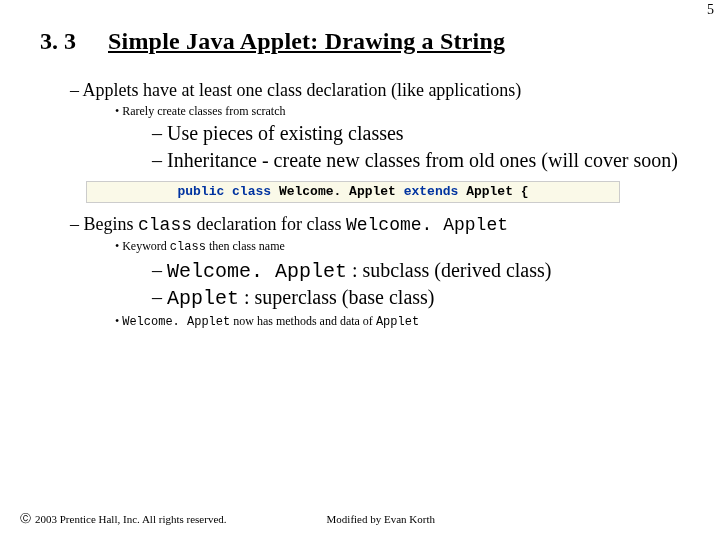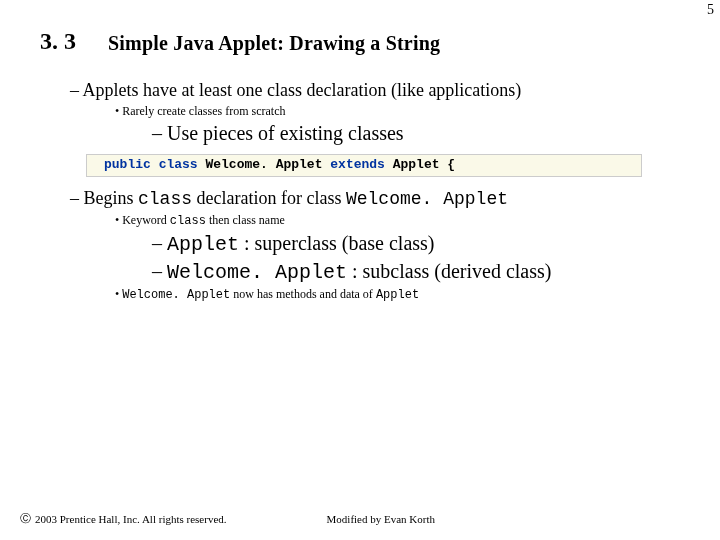--- a/index.html
+++ b/index.html
@@ -24,22 +24,23 @@
     align-items: flex-end;
     padding: 28px 0 0 40px;
   }
   .sec-num {
     font-weight: bold;
     font-size: 24px;
     margin-right: 32px;
   }
   .sec-title {
     font-weight: bold;
-    font-size: 20px;
+    font-size: 24px;
     letter-spacing: 0.2px;
+    text-decoration: underline;
   }
   .content {
     padding: 18px 20px 0 40px;
     font-size: 18px;
     line-height: 1.28;
   }
   .dash-item {
     margin: 6px 0 2px 30px;
     text-indent: -16px;
     padding-left: 16px;
@@ -65,27 +66,28 @@
   .subdash-item::before {
     content: "– ";
   }
   .mono {
     font-family: "Courier New", Courier, monospace;
   }
   .codebox {
     margin: 6px 0 4px 46px;
     background: #faf9e8;
     border: 1px solid #ccc;
-    padding: 2px 17px;
+    padding: 2px 6px;
     font-family: "Courier New", Courier, monospace;
     font-size: 13px;
     font-weight: bold;
     display: inline-block;
     width: 520px;
     white-space: nowrap;
+    text-align: center;
   }
   .kw { color: #0033a0; }
   .footer {
     position: absolute;
     left: 20px;
     bottom: 14px;
     font-size: 11px;
     display: flex;
     align-items: center;
   }
@@ -107,20 +109,21 @@
   <div class="sec-num">3. 3</div>
   <div class="sec-title">Simple Java Applet: Drawing a String</div>
 </div>
 
 <div class="content">
 
   <div class="dash-item">Applets have at least one class declaration (like applications)</div>
 
   <div class="bullet-item">Rarely create classes from scratch</div>
   <div class="subdash-item">Use pieces of existing classes</div>
+  <div class="subdash-item">Inheritance - create new classes from old ones (will cover soon)</div>
 
   <div class="codebox">
     <span class="kw">public</span>
     <span> </span>
     <span class="kw">class</span>
     <span> </span>
     <span>Welcome. Applet</span>
     <span> </span>
     <span class="kw">extends</span>
     <span> </span>
@@ -130,24 +133,24 @@
   <div class="dash-item">
     <span>Begins </span><span class="mono">class</span><span> declaration for class </span><span class="mono">Welcome. Applet</span>
   </div>
 
   <div class="bullet-item">
     <span>Keyword </span><span class="mono">class</span><span> then class name</span>
   </div>
 
 
   <div class="subdash-item">
-    <span class="mono">Applet</span><span> : superclass (base class)</span>
+    <span class="mono">Welcome. Applet</span><span> : subclass (derived class)</span>
   </div>
   <div class="subdash-item">
-    <span class="mono">Welcome. Applet</span><span> : subclass (derived class)</span>
+    <span class="mono">Applet</span><span> : superclass (base class)</span>
   </div>
 
   <div class="bullet-item">
     <span class="mono">Welcome. Applet</span><span> now has methods and data of </span><span class="mono">Applet</span>
   </div>
 
 </div>
 
 <div class="footer">
   <span class="copyright-sym">Ⓒ</span>

